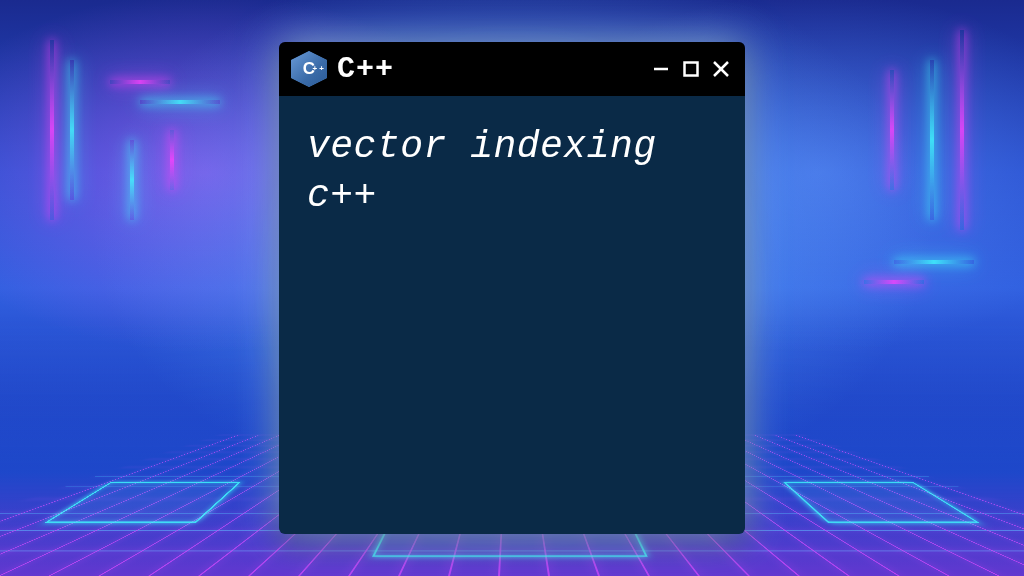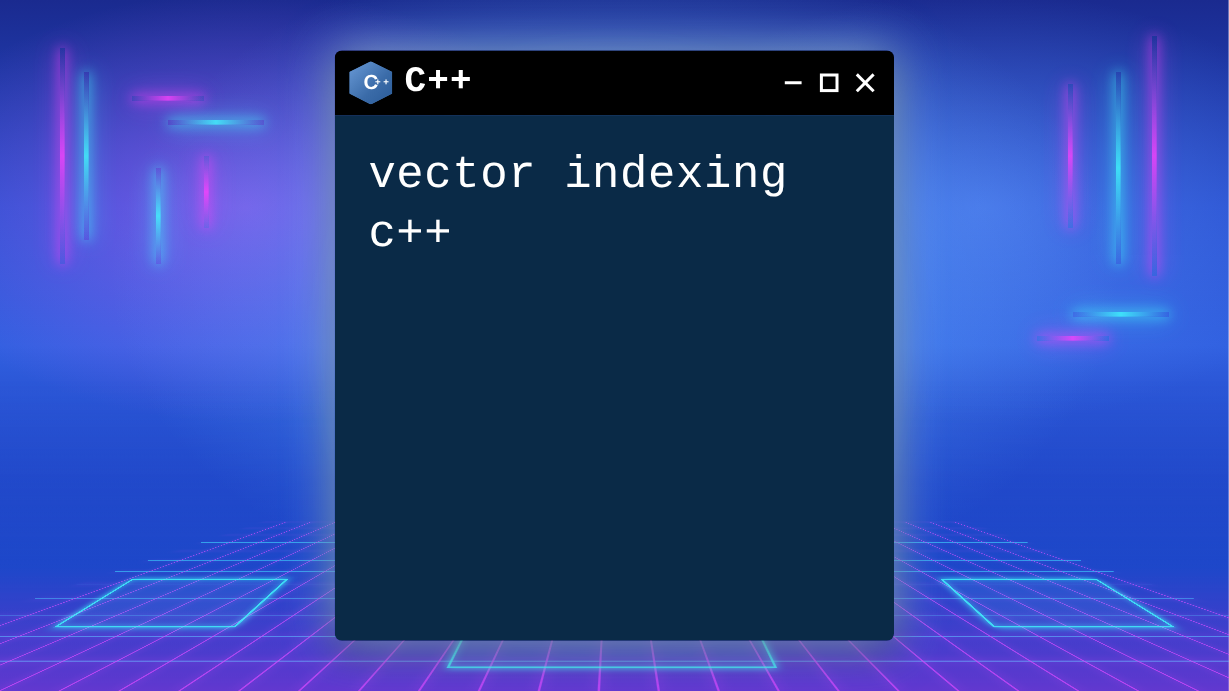--- a/index.html
+++ b/index.html
@@ -235,20 +235,21 @@
 
     .ctrl svg {
       stroke: #ffffff;
       fill: none;
     }
 
     .terminal-body {
       height: calc(100% - 54px);
       background: #0a2a47;
       padding: 26px 28px;
+      font-style: italic;
     }
 
     .body-text {
       color: #ffffff;
       font-size: 38px;
       line-height: 1.3;
       font-family: 'Consolas', 'Courier New', monospace;
       white-space: pre-wrap;
       word-wrap: break-word;
       letter-spacing: 0.5px;

